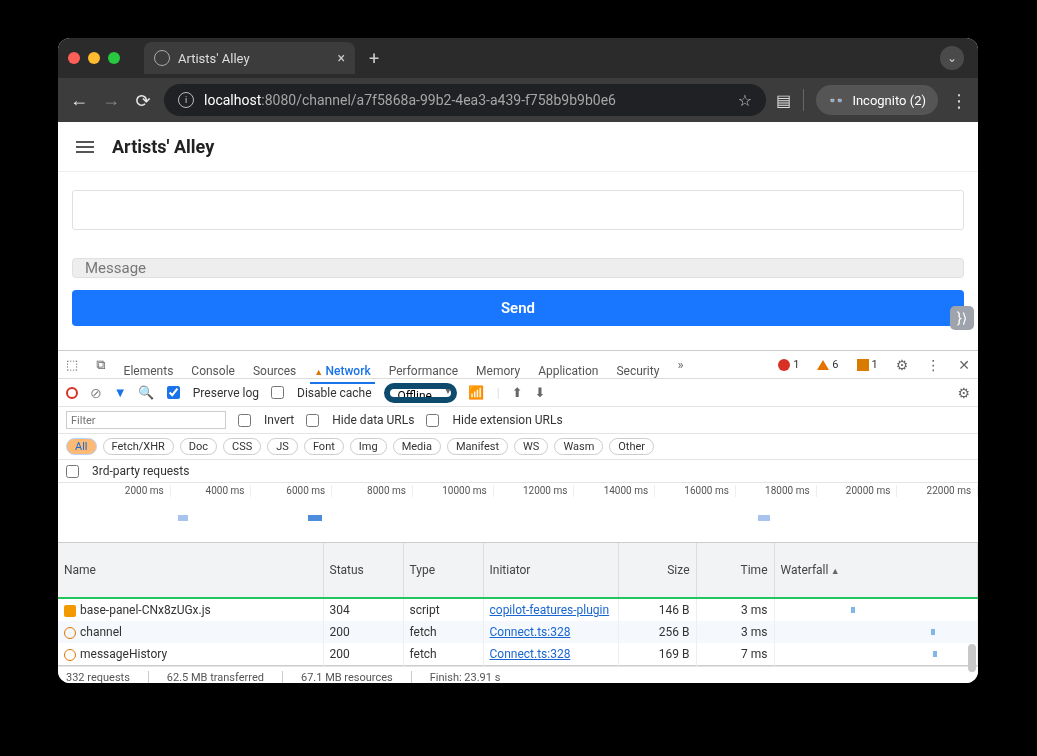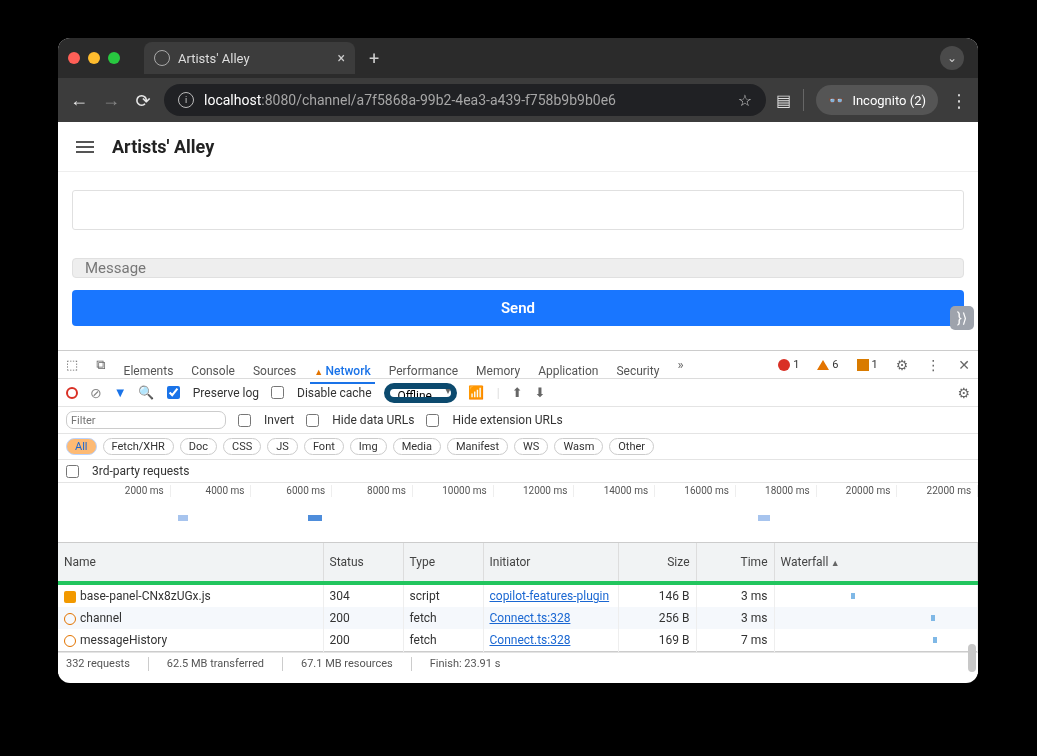--- a/index.html
+++ b/index.html
@@ -63,35 +63,35 @@
   .funnel{color:#1a73e8;font-size:13px;}
   .mag{color:#666;font-size:13px;}
   .chk{display:flex;align-items:center;gap:13px;}
   .chk input{accent-color:#1a73e8;}
   .throttle{height:20px;border:6px solid #0c4a6e;border-radius:11px;padding:0 18px 0 8px;background:#fff;font-size:12px;appearance:none;position:relative;}
   .throttle-wrap{position:relative;display:inline-block;}
   .throttle-wrap::after{content:"▾";position:absolute;right:6px;top:2px;color:#666;font-size:10px;pointer-events:none;}
   .wifi,.upl,.dnl{color:#666;font-size:13px;}
   
   .flt-row{display:flex;align-items:center;gap:12px;padding:4px 8px;border-bottom:1px solid #e4e4e4;}
-  .flt-input{width:160px;height:18px;border:1px solid #ccc;border-radius:7px;font-size:11px;padding:0 4px;}
+  .flt-input{width:160px;height:18px;border:1px solid #ccc;border-radius:0;font-size:11px;padding:0 4px;}
   
   .chips-row{display:flex;align-items:center;gap:6px;padding:4px 8px;border-bottom:1px solid #e4e4e4;flex-wrap:wrap;}
   .chip{border:1px solid #ccc;border-radius:9px;padding:1px 8px;font-size:11px;background:#fff;cursor:pointer;}
   .chip.active{background:#fdba74;border-color:#b9d3ff;color:#1a67d2;}
   .third-row{padding:4px 8px;border-bottom:1px solid #e4e4e4;}
   
   .timeline{height:60px;border-bottom:1px solid #ccc;position:relative;background:#fff;}
   .tl-ticks{display:flex;font-size:10px;color:#555;padding:2px 0 0 0;margin-left:32px;}
   .tl-ticks span{flex:1;text-align:right;padding-right:6px;border-right:1px solid #eee;height:12px;}
   .tl-body{position:absolute;left:0;right:0;top:14px;bottom:0;}
   .mkb{position:absolute;width:10px;height:6px;background:#a7c4ee;top:18px;}
   
   .net-table{width:100%;border-collapse:collapse;font-size:12px;border-bottom:1px solid #ccc;}
-  .net-table th{background:#f1f3f4;text-align:left;padding:12px 6px;font-weight:400;color:#444;border-right:1px solid #ddd;border-bottom:4px solid #22c55e;}
+  .net-table th{background:#f1f3f4;text-align:left;padding:20px 6px;font-weight:400;color:#444;border-right:1px solid #ddd;border-bottom:2px solid #22c55e;}
   .net-table th.sort::after{content:" ▲";font-size:9px;color:#666;}
   .net-table td{padding:3px 6px;border-right:1px solid #eee;}
   .net-table tr:nth-child(even) td{background:#f5f8fc;}
   .rowic{display:inline-block;width:12px;height:12px;margin-right:4px;vertical-align:middle;}
   .ic-js{background:#f29900;border-radius:2px;}
   .ic-xhr{border:1.5px solid #e37400;border-radius:50%;}
   .ic-err{background:#d93025;border-radius:50%;}
   .lnk{color:#1a67d2;text-decoration:underline;cursor:pointer;}
   .fail{color:#d93025;}
   .wf-cell{position:relative;height:16px;}

